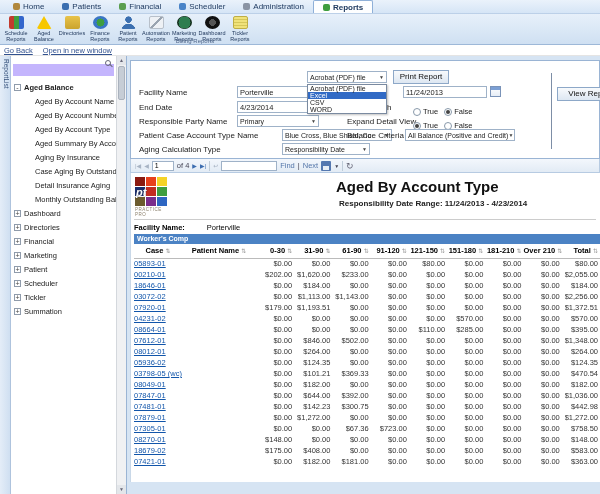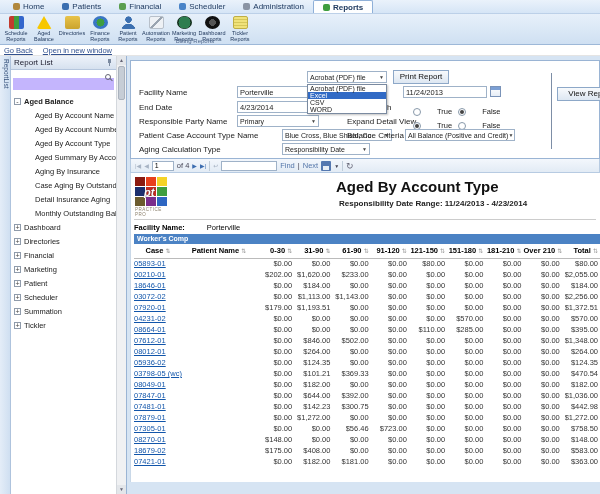--- a/index.html
+++ b/index.html
@@ -60,21 +60,21 @@
   
   .params { position:relative; height:99px; background:#fff; border:1px solid #9ab4d4; }
   .flabel { position:absolute; font-size:8px; color:#222; }
   .ti { position:absolute; height:12px; border:1px solid #9fb2c8; font-size:7.5px; padding:0 2px; color:#222; }
   .fsel { position:absolute; height:12px; border:1px solid #9fb2c8; background:#fff; font-size:7px; color:#222; display:flex; align-items:center; justify-content:space-between; padding:0 2px; overflow:hidden; white-space:nowrap; }
   .fsel .caret { font-size:5px; color:#444; flex:none; }
   .cal { position:absolute; width:11px; height:11px; border:1px solid #7a93b8; background:linear-gradient(#fff,#e6edf6); }
   .cal::before { content:''; position:absolute; top:0; left:0; right:0; height:3px; background:#7b9fd4; }
   .radio { width:8px; height:8px; border:1px solid #8899aa; border-radius:50%; background:#fff; display:inline-block; vertical-align:middle; }
   .radio.on::after { content:''; display:block; width:4px; height:4px; margin:1px; border-radius:50%; background:#444; }
-  .rlabel { font-size:7.5px; color:#222; vertical-align:middle; margin:0 6px 0 16px; }
+  .rlabel { font-size:7.5px; color:#222; vertical-align:middle; margin:0 6px 0 2px; }
   .rgroup { position:absolute; }
   .btn { position:absolute; height:14px; background:linear-gradient(#f8fafc,#dde7f2); border:1px solid #8da8c8; font-size:8px; color:#111; text-align:center; line-height:12px; cursor:pointer; }
   .vdiv { position:absolute; width:1px; background:#7d8ea6; }
   .droplist { position:absolute; background:#fff; border:1px solid #7a8aa0; z-index:5; list-style:none; box-shadow:1px 1px 2px rgba(0,0,0,.25); }
   .droplist li { font-size:7px; height:7px; line-height:7px; padding:0 2px; white-space:nowrap; color:#222; cursor:pointer; }
   .droplist li.hl { background:#316ac5; color:#fff; }
 
   
   .vtoolbar { height:14px; background:linear-gradient(#f3f7fc,#e2ebf5); border:1px solid #b7cbe2; border-top:none; display:flex; align-items:center; gap:3px; padding:0 4px; font-size:7.5px; color:#445; }
   .nav-ic { font-size:6px; cursor:pointer; }
@@ -86,21 +86,21 @@
   .disk { width:10px; height:10px; background:#5578b0; border-radius:1px; position:relative; cursor:pointer; }
   .disk::after { content:''; position:absolute; left:2px; bottom:1px; width:6px; height:4px; background:#e8eef6; }
   .dcaret { font-size:5px; color:#445; cursor:pointer; }
   .refresh { font-size:9px; color:#667; cursor:pointer; }
 
   
   .report { position:relative; background:#fff; height:309px; overflow:hidden; border-left:1px solid #c9d8e8; }
   .logo { position:absolute; left:4px; top:4px; width:36px; }
   .lgrid { display:grid; grid-template-columns:repeat(3,10px); grid-auto-rows:9px; gap:1px; position:relative; }
   .lgrid div { width:10px; height:9px; }
-  .ptmark { position:absolute; left:1px; top:9px; font-size:11px; font-weight:bold; font-style:italic; color:#fff; text-shadow:0 0 1px #223;padding-left:8px; }
+  .ptmark { position:absolute; left:1px; top:9px; font-size:11px; font-weight:bold; font-style:italic; color:#fff; text-shadow:0 0 1px #223; }
   .lcap { font-size:4.5px; color:#8a7f6a; letter-spacing:.5px; margin-top:1px; }
   .rtitle { position:absolute; left:205px; top:5px; font-size:15px; font-weight:bold; color:#111; }
   .rsub { position:absolute; left:208px; top:26px; font-size:8px; font-weight:bold; color:#222; }
   .facrow { position:absolute; left:3px; top:46px; right:4px; border-top:1px solid #ccc; padding-top:3px; font-size:7.5px; }
   .facrow b { margin-right:22px; }
   .band { position:absolute; left:3px; top:61px; width:466px; height:10px; background:#4b82c4; color:#fff; font-size:7px; font-weight:bold; line-height:10px; padding-left:3px; }
   table.rep { position:absolute; left:3px; top:71px; width:466px; border-collapse:collapse; table-layout:fixed; }
   table.rep th { font-size:7.5px; font-weight:bold; color:#000; height:14px; border-bottom:1px solid #bbb; text-align:right; padding-right:2px; white-space:nowrap; cursor:pointer; }
   table.rep th.c0 { text-align:center; width:50px; }
   table.rep th.c1 { text-align:center; width:72px; }
@@ -185,24 +185,20 @@
 
   <div class="navlinks">
     <a>Go Back</a>
     <a>Open in new window</a>
   </div>
 
   <div class="content">
     <div class="sidebar">
       <div class="vtab">ReportList</div>
       <div class="panel">
-        <div class="panel-head">
-          <span>Report List</span>
-          <span class="pin"></span>
-        </div>
         <div class="searchrow">
           <input placeholder="Search Library" style="">
           <span class="mag"></span>
         </div>
         <div class="tree" id="tree">
             <div class="trow parent open">
               <span class="exp">-</span>
               <span class="tlabel">Aged Balance</span>
             </div>
             <div class="trow child">
@@ -248,25 +244,25 @@
             <div class="trow parent">
               <span class="exp">+</span>
               <span class="tlabel">Patient</span>
             </div>
             <div class="trow parent">
               <span class="exp">+</span>
               <span class="tlabel">Scheduler</span>
             </div>
             <div class="trow parent">
               <span class="exp">+</span>
+              <span class="tlabel">Tickler</span>
+            </div>
+            <div class="trow parent">
+              <span class="exp">+</span>
               <span class="tlabel">Summation</span>
-            </div>
-            <div class="trow parent">
-              <span class="exp">+</span>
-              <span class="tlabel">Tickler</span>
             </div>
           </div>
       </div>
       <div class="sb-scroll">
         <div class="sb-up">▲</div>
         <div class="sb-thumb"></div>
         <div class="sb-down">▼</div>
       </div>
     </div>
 
@@ -580,21 +576,21 @@
                 <td class="num">$0.00</td>
                 <td class="num">$0.00</td>
                 <td class="num">$0.00</td>
                 <td class="num">$1,272.00</td>
               </tr>
               <tr>
                 <td class="case"><a>07305-01</a></td>
                 <td class="patient"></td>
                 <td class="num">$0.00</td>
                 <td class="num">$0.00</td>
-                <td class="num">$56.46</td>
+                <td class="num">$67.36</td>
                 <td class="num">$723.00</td>
                 <td class="num">$0.00</td>
                 <td class="num">$0.00</td>
                 <td class="num">$0.00</td>
                 <td class="num">$0.00</td>
                 <td class="num">$758.50</td>
               </tr>
               <tr>
                 <td class="case"><a>08270-01</a></td>
                 <td class="patient"></td>

